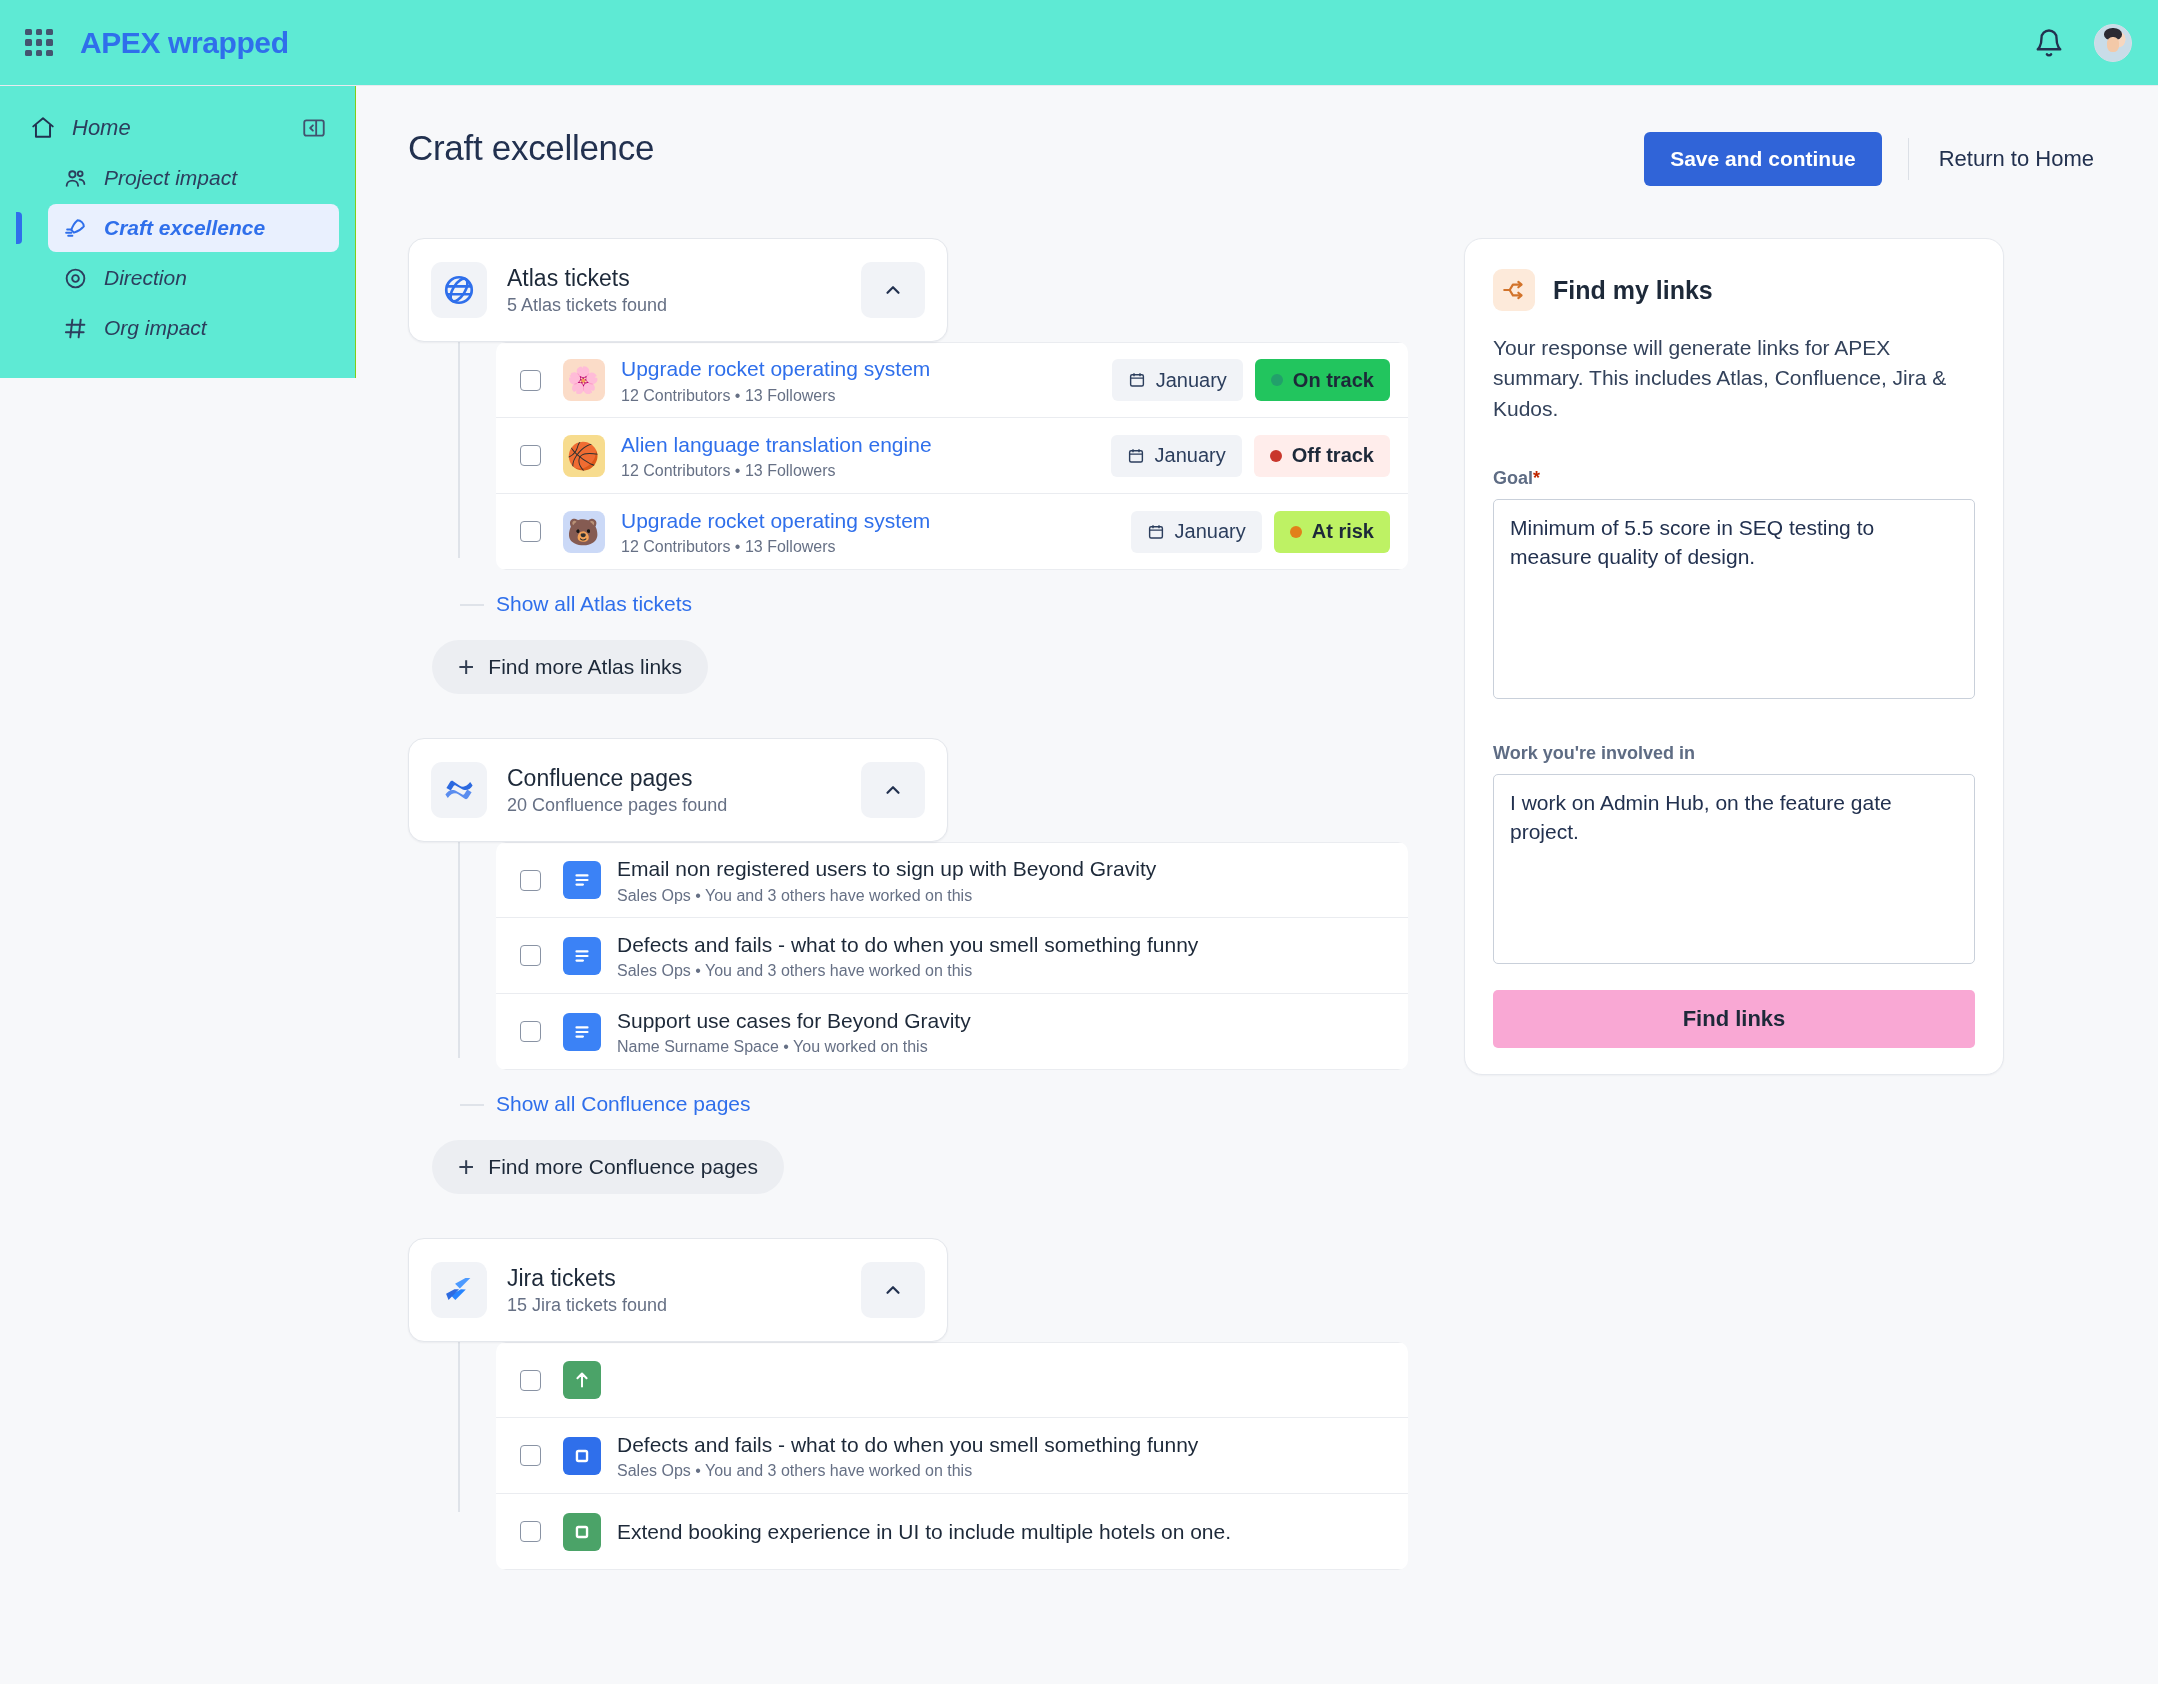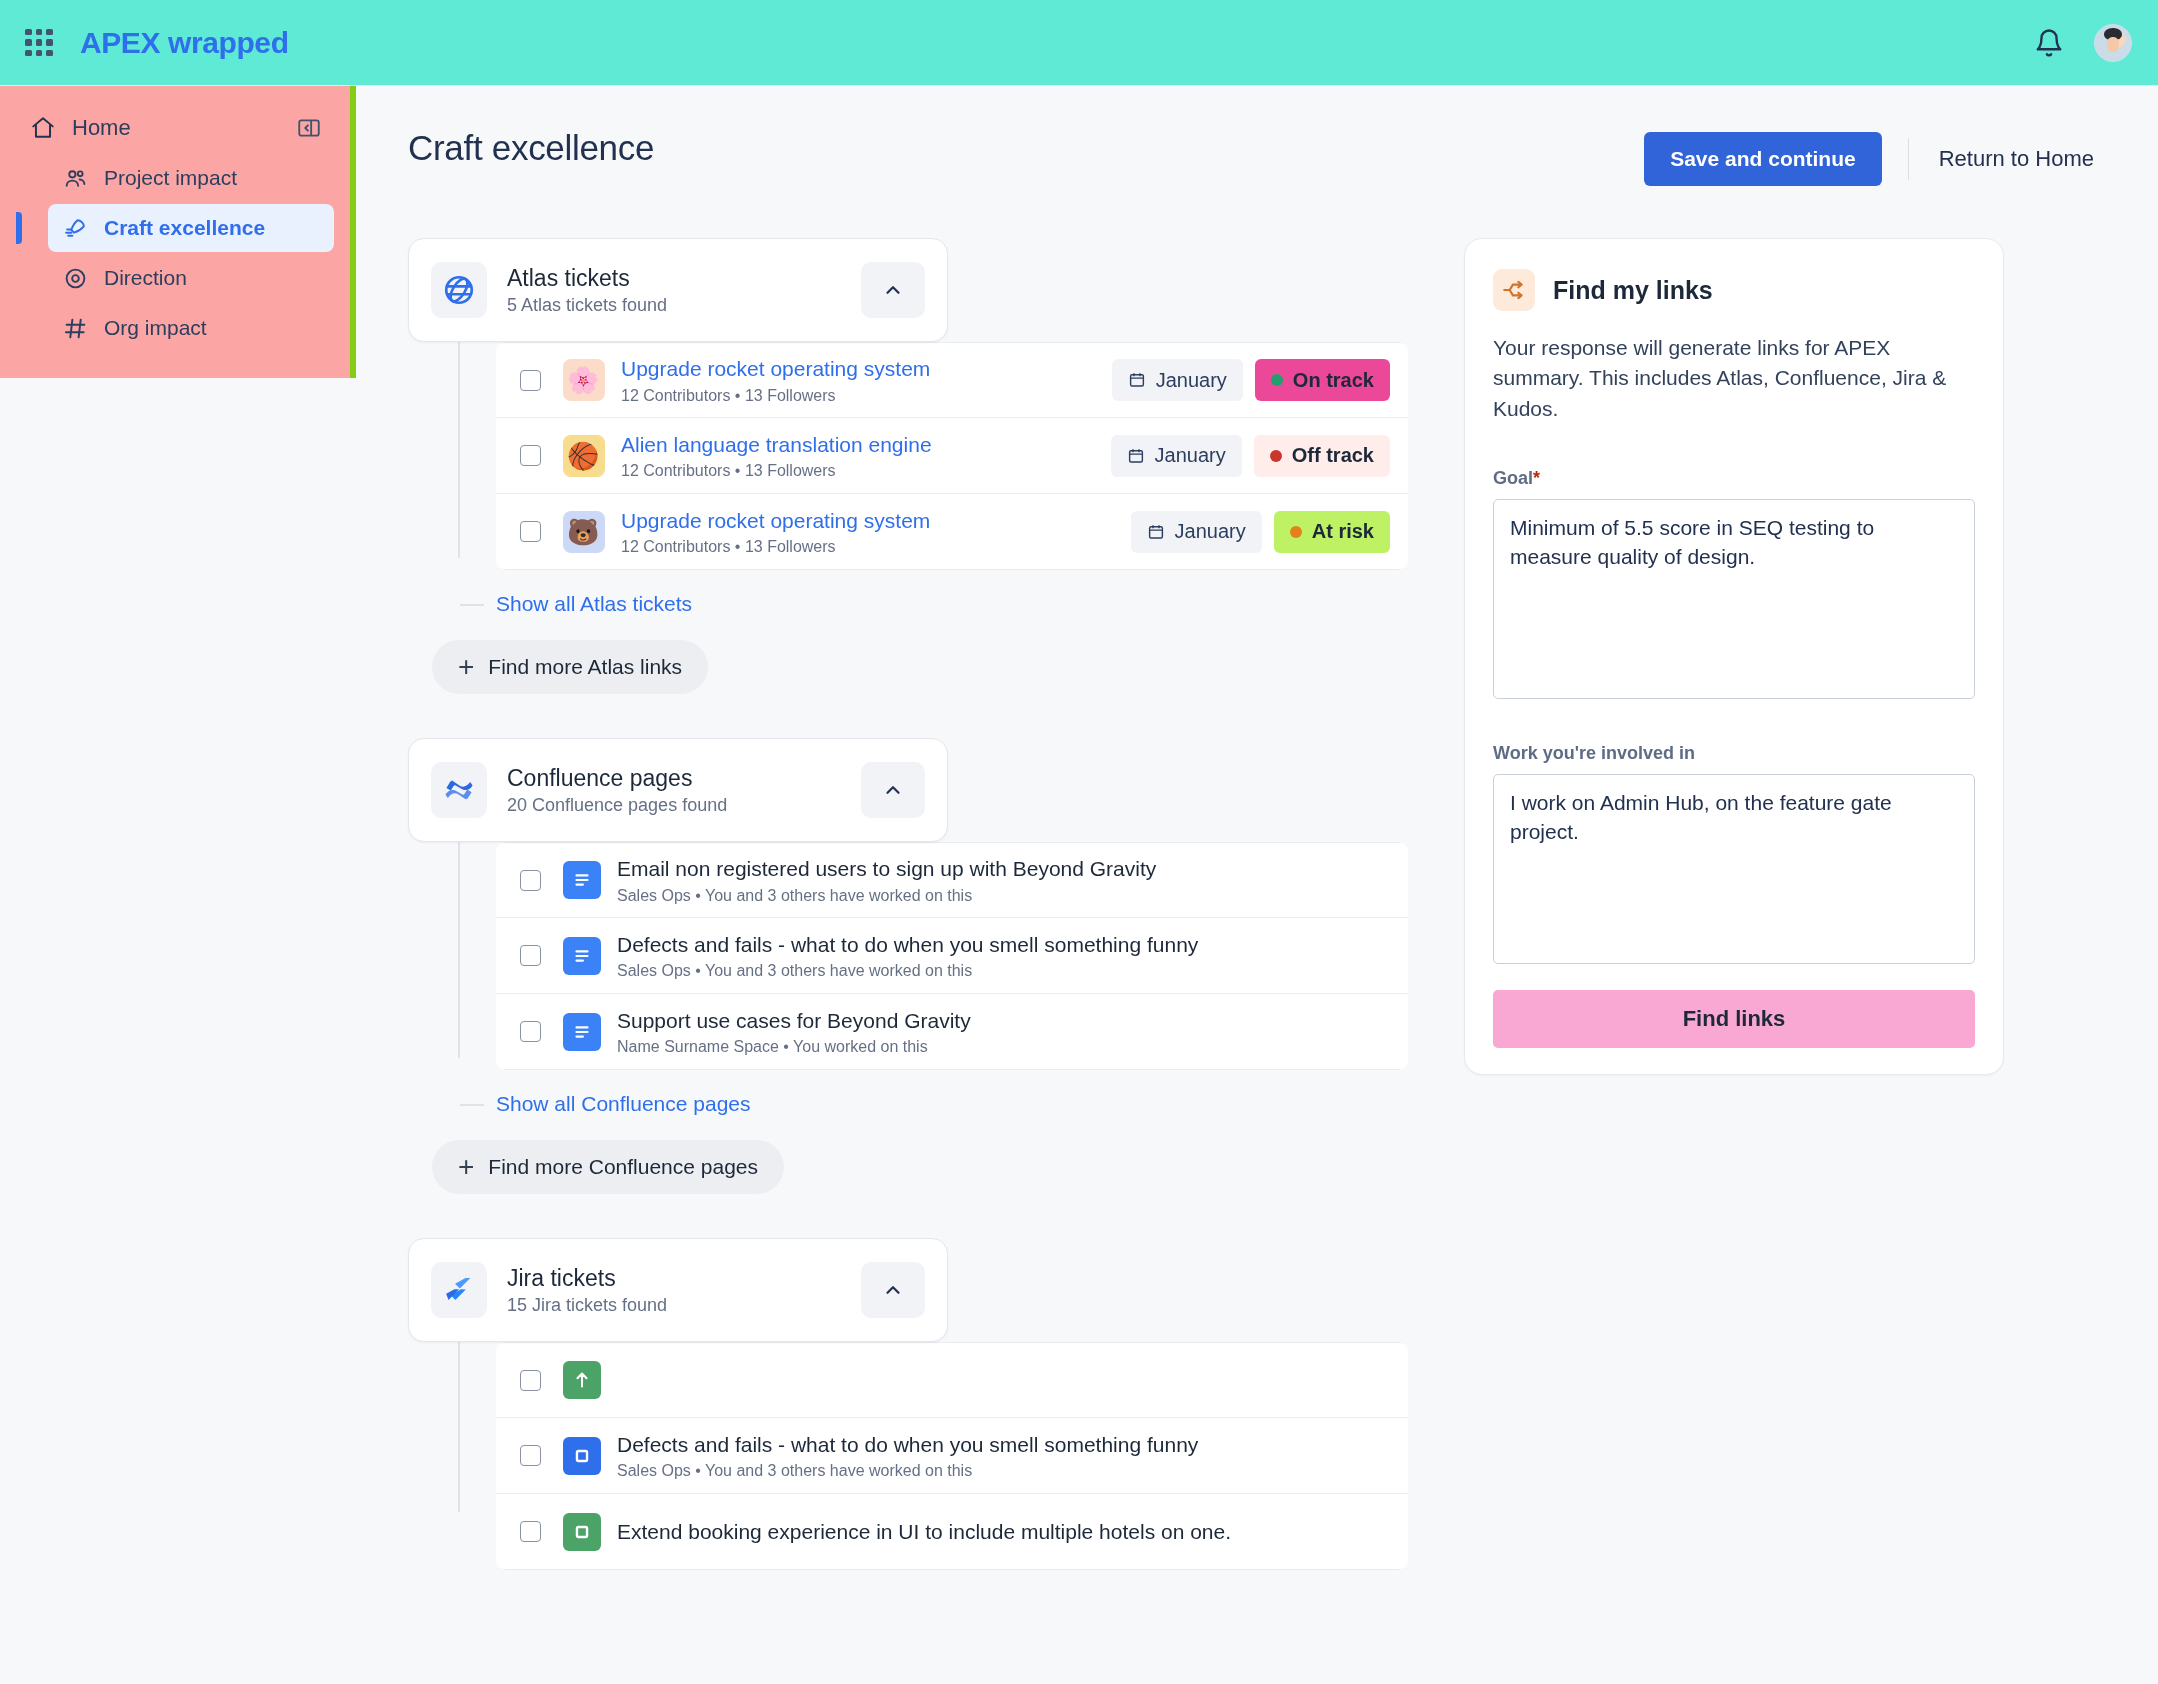--- a/index.html
+++ b/index.html
@@ -43,24 +43,25 @@
   .avatar-photo::after {
     content:""; position:absolute; left:33%; top:36%; width:34%; height:40%;
     background:#F3C9A8; border-radius:44%;
   }
 
   
   .shell { display: flex; height: calc(1684px - 86px); }
 
   
   .sidebar {
-    width: 356px; background: #fca5a5;
-    border-right: 6px solid #84cc16;
+    width: 356px; background: #5eead4;
+    border-right: 1px solid #84cc16;
     padding-top: 16px; flex-shrink: 0;
     height: 292px;
+    font-style: italic;
   }
   .side-row {
     display: flex; align-items: center; height: 48px;
     margin: 2px 16px; padding: 0 12px;
     border-radius: 8px; cursor: pointer; position: relative;
     font-size: 21px; color: #2C3E5D;
   }
   .side-row.home { font-size: 22px; }
   .side-row .sicon { width: 30px; display:flex; align-items:center; justify-content:center; margin-right: 14px; flex-shrink: 0; }
   .side-row.child { margin-left: 48px; }
@@ -341,21 +342,21 @@
                   <span class="row-sub" style="display:block">12 Contributors   •   13 Followers</span>
                 </span>
                 <span class="row-meta">
                   <span class="chip-date">
                     <svg width="18" height="18" viewBox="0 0 24 24" fill="none" stroke="#2C3E5D" stroke-width="1.9">
                         <rect x="3.5" y="5" width="17" height="15" rx="2"></rect>
                         <path d="M3.5 9.5h17M8 3v4M16 3v4"></path>
                       </svg>
                     <span>January</span>
                   </span>
-                  <span class="chip-status" style="background:#ec4899">
+                  <span class="chip-status" style="background:#22c55e">
                     <span class="sdot" style="background:#22A06B"></span>
                     <span>On track</span>
                   </span>
                 </span>
               </div>
 
               <div class="row">
                 <span class="cbox"></span>
                 <span class="emoji-avatar" style="background:#F7DC8E">🏀</span>
                 <span class="row-body">

